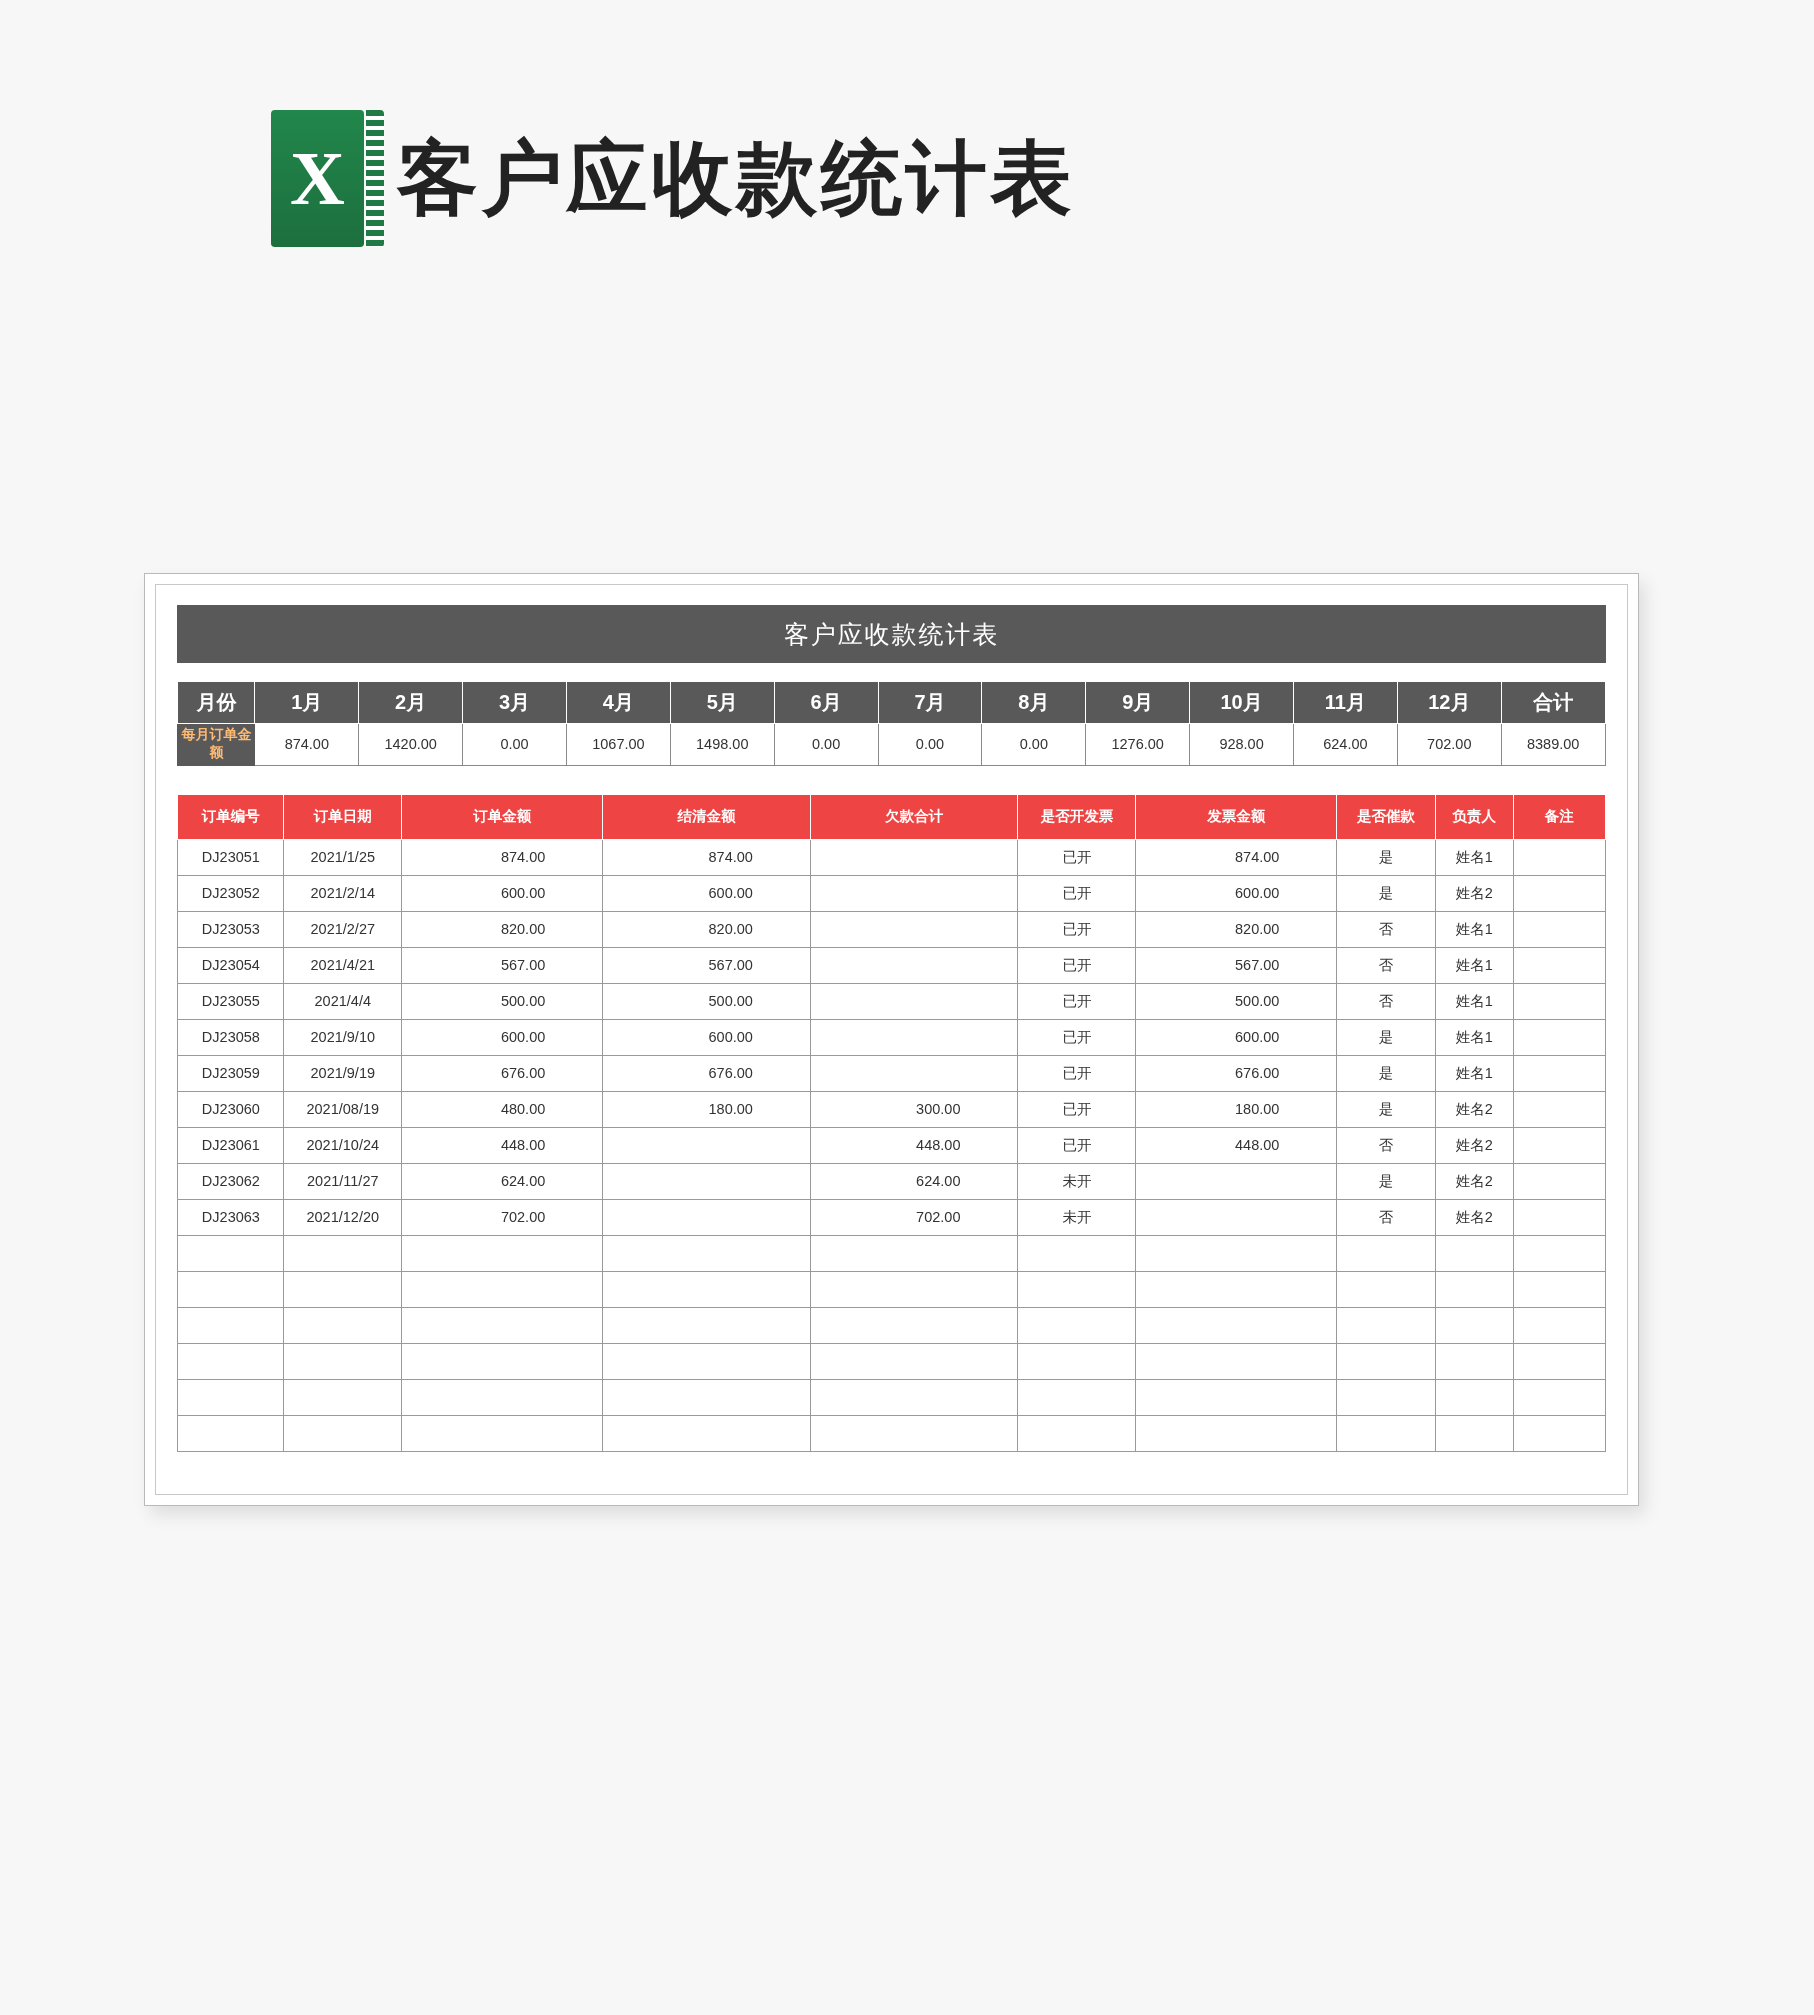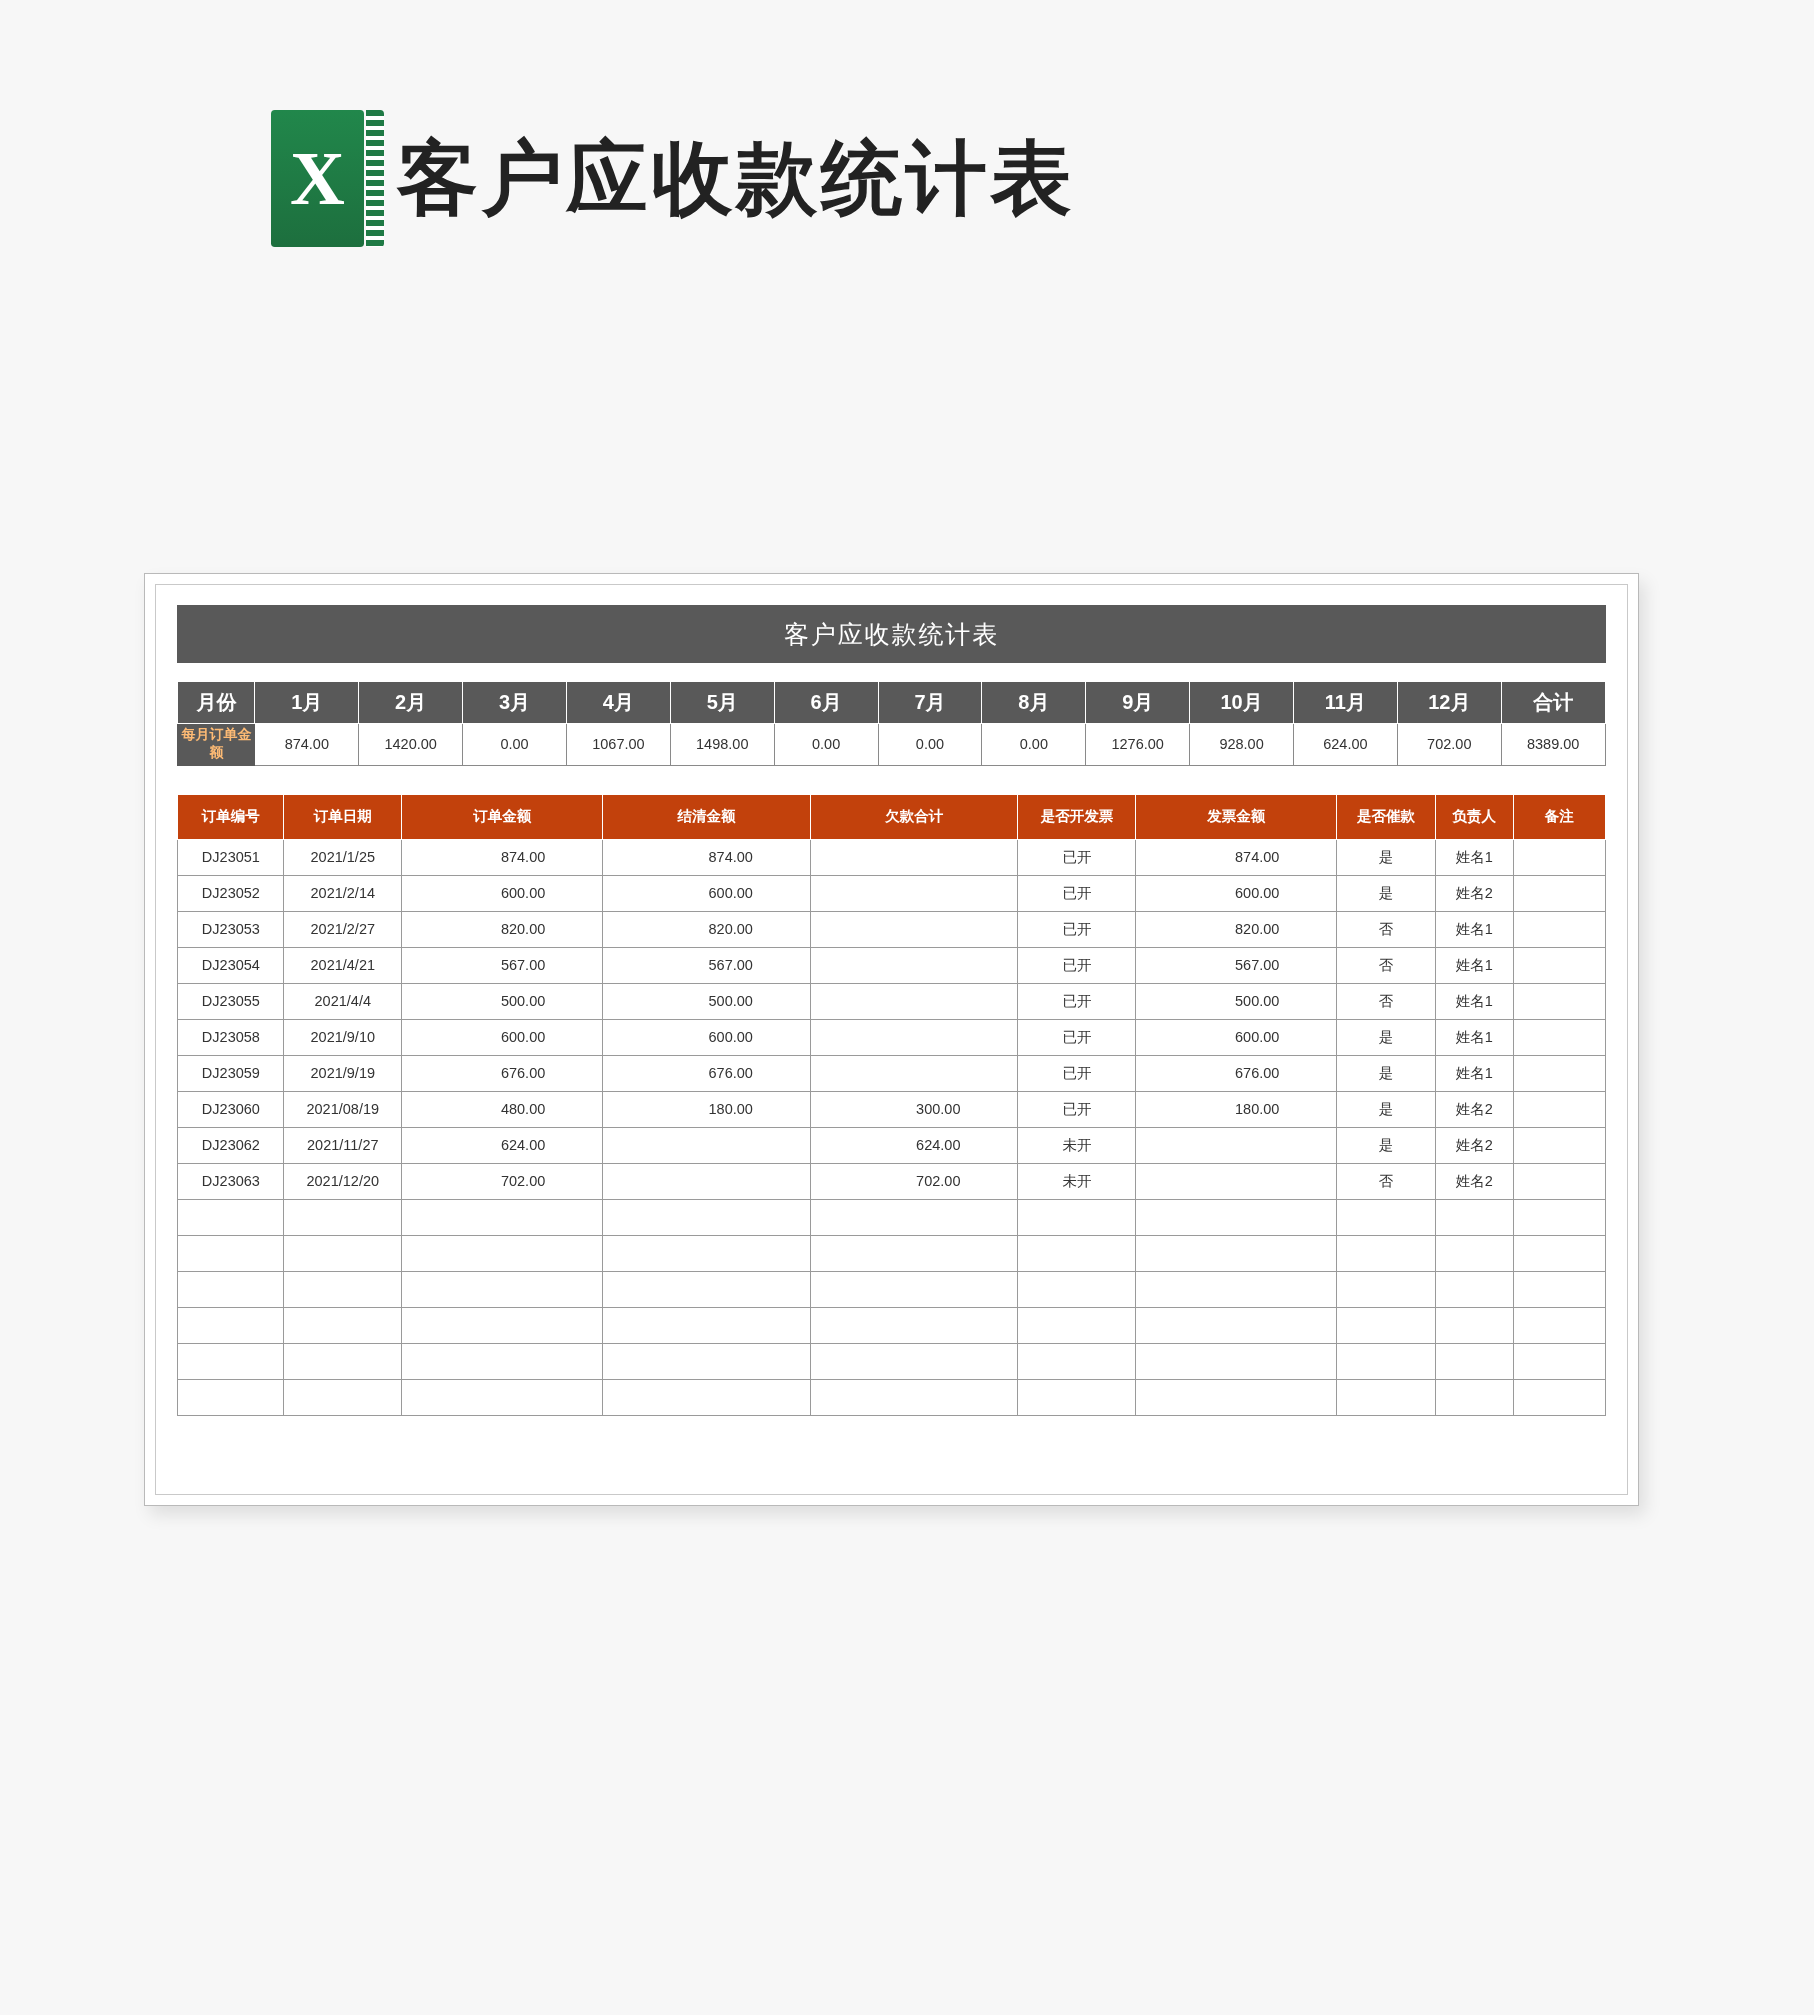--- a/index.html
+++ b/index.html
@@ -153,21 +153,21 @@
     color: #fdba74;
     font-weight: bold;
     font-size: 14px;
     border: 1.3px solid #595959;
   }
 
   .order-table {
     margin-top: 28px;
   }
   .order-table th {
-    background: #c2410c;
+    background: #ef4444;
     color: #ffffff;
     font-size: 14.5px;
     font-weight: bold;
     height: 42px;
     border: 1.3px solid #ffffff;
     text-align: center;
   }
   .order-table td {
     height: 33px;
     border: 1.3px solid #9a9a9a;
@@ -347,20 +347,32 @@
                 <td class="num-wide">480.00</td>
                 <td class="num-wide">180.00</td>
                 <td class="num-wide">300.00</td>
                 <td>已开</td>
                 <td class="num-wide">180.00</td>
                 <td>是</td>
                 <td>姓名2</td>
                 <td>&nbsp;</td>
               </tr>
               <tr>
+                <td>DJ23061</td>
+                <td>2021/10/24</td>
+                <td class="num-wide">448.00</td>
+                <td class="num-wide">&nbsp;</td>
+                <td class="num-wide">448.00</td>
+                <td>已开</td>
+                <td class="num-wide">448.00</td>
+                <td>否</td>
+                <td>姓名2</td>
+                <td>&nbsp;</td>
+              </tr>
+              <tr>
                 <td>DJ23062</td>
                 <td>2021/11/27</td>
                 <td class="num-wide">624.00</td>
                 <td class="num-wide">&nbsp;</td>
                 <td class="num-wide">624.00</td>
                 <td>未开</td>
                 <td class="num-wide">&nbsp;</td>
                 <td>是</td>
                 <td>姓名2</td>
                 <td>&nbsp;</td>

